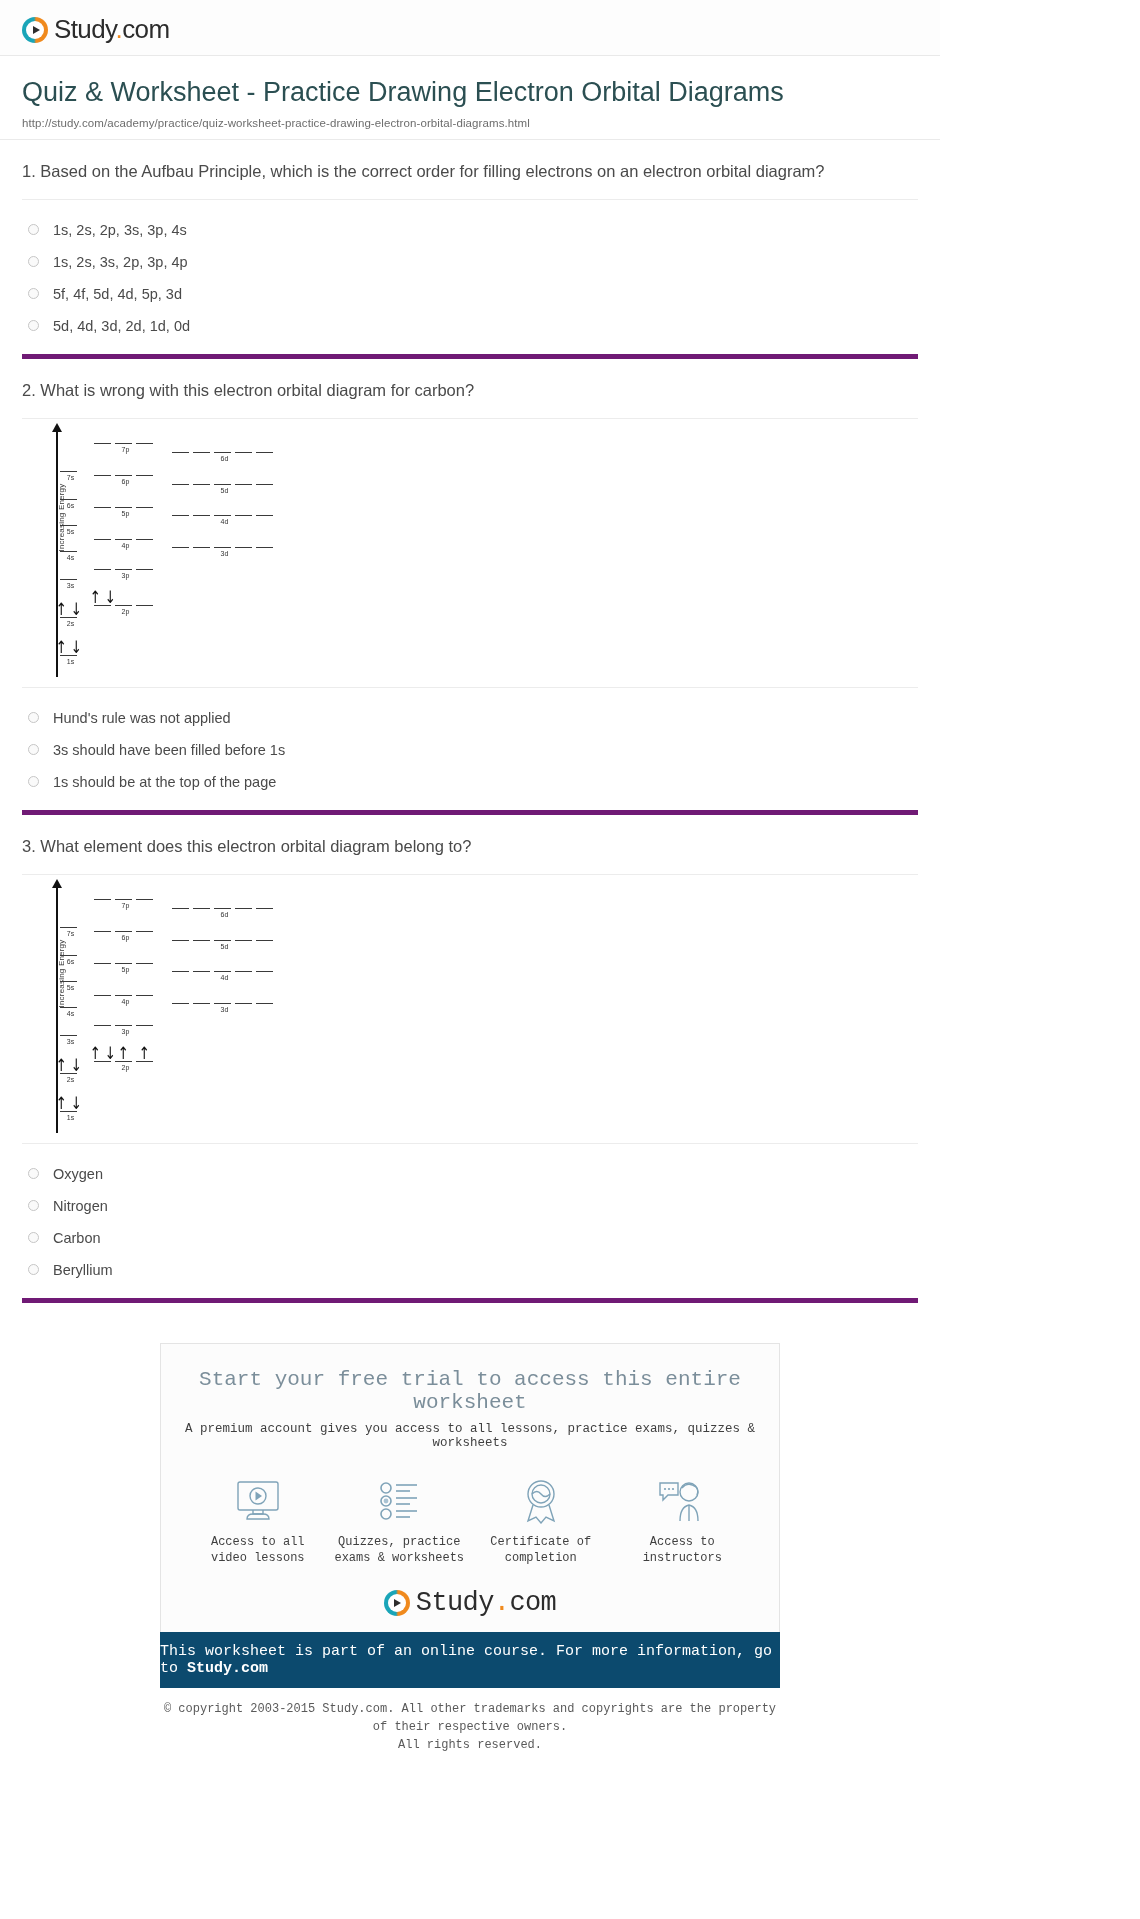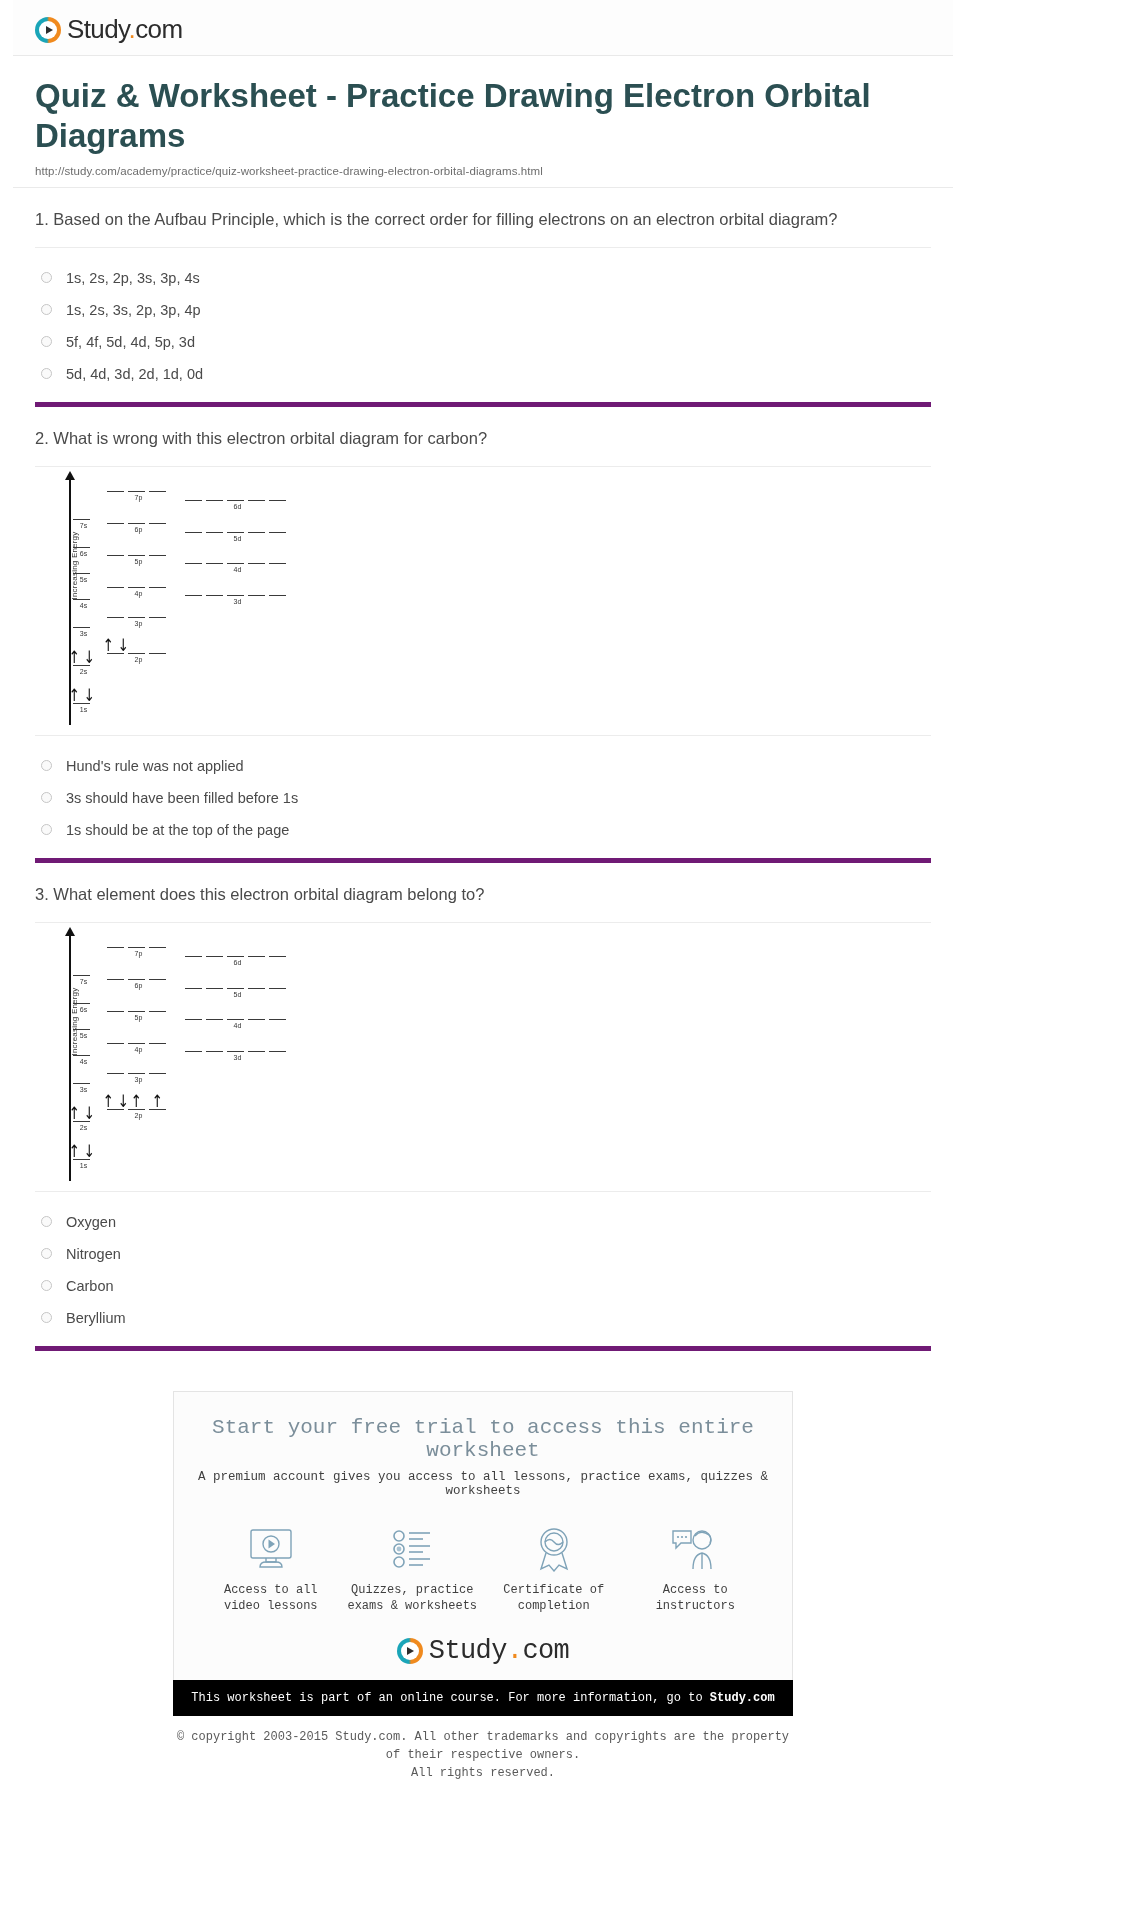--- a/index.html
+++ b/index.html
@@ -11,21 +11,20 @@
     width: 1140px;
     height: 1919px;
     font-family: "Liberation Sans", sans-serif;
     color: #4a4a4a;
     position: relative;
     overflow: hidden;
   }
   .page {
     width: 940px;
     position: relative;
-    padding-left: 13px;
   }
 
   
   .topbar {
     padding: 14px 0 10px 22px;
     border-bottom: 1px solid #e9e9e9;
     background: #fdfdfd;
   }
   .logo {
     display: inline-flex;
@@ -63,24 +62,24 @@
     color: #2c2c2c;
   }
   .logo-text .dot { color: #f08a1e; }
 
   
   .titleblock {
     padding: 20px 22px 10px 22px;
     border-bottom: 1px solid #eaeaea;
   }
   h1.title {
-    font-size: 33px;
+    font-size: 27px;
     line-height: 1.22;
     color: #2b4f52;
-    font-weight: bold;
+    font-weight: normal;
     margin: 0 0 8px 0;
     max-width: 860px;
   }
   .url {
     font-size: 11.5px;
     color: #6d6d6d;
     letter-spacing: 0.1px;
   }
 
   
@@ -243,24 +242,24 @@
   .promo-logo {
     margin-top: 22px;
     display: flex;
     justify-content: center;
     align-items: center;
     gap: 6px;
   }
   .promo-logo .logo-text { font-size: 27px; }
   .banner {
     width: 620px;
-    background: #000000;
+    background: #0c4a6e;
     color: #ffffff;
-    font-size: 12px;
-    text-align: center;
+    font-size: 15px;
+    text-align: left;
     padding: 11px 0;
     box-sizing: border-box;
   }
   .banner b { font-weight: bold; }
   .copyright {
     width: 620px;
     text-align: center;
     font-size: 12px;
     color: #5a5a5a;
     padding: 12px 0 0 0;

